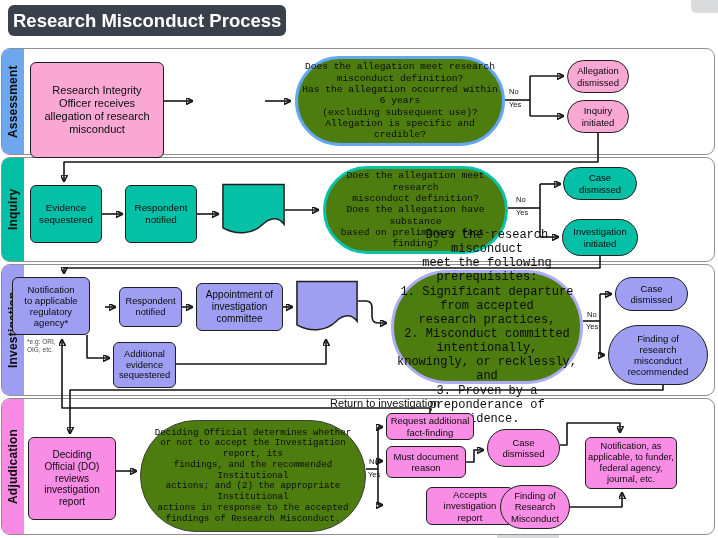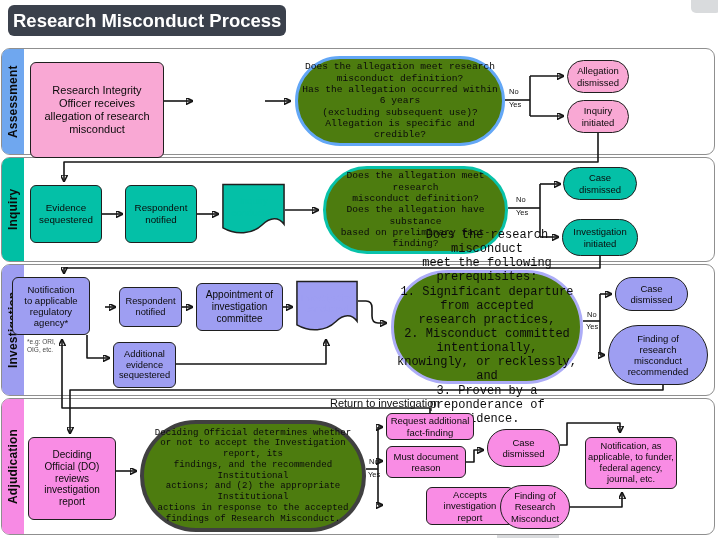--- a/index.html
+++ b/index.html
@@ -26,21 +26,21 @@
   .rect{border:1.5px solid #1f1f1f;border-radius:6px;}
   .pill{border:1.5px solid #1f1f1f;border-radius:999px;}
   .oval{background:#4d7c0f;border-radius:999px;z-index:3;font-family:Liberation Mono, monospace;}
   .fill-a{background:#f9a8d4;}
   .fill-i{background:#04C0A7;}
   .fill-p{background:#9E9EF2;}
   .fill-k{background:#F98CE4;}
   .ob-a{border:3px solid #63A7F6;}
   .ob-i{border:3px solid #08C2A9;}
   .ob-p{border:3px solid #ACACF7;}
-  .ob-k{border:4px solid #404040;}
+  .ob-k{border:1px solid #404040;}
   .doc{z-index:3;border:none;background:transparent;}
   .doc svg{position:absolute;left:0;top:0;width:100%;height:100%;overflow:visible;}
   .doc span{position:relative;z-index:2;padding-bottom:8px;}
   .doc-a{color:#7FB4F5;} .doc-i{color:#04C0A7;} .doc-p{color:#9E9EF2;}
   .footnote{position:absolute;z-index:3;font-size:6.5px;line-height:1.25;color:#4a4a4a;white-space:pre-line;text-align:left;}
   .elabel{position:absolute;z-index:4;font-size:7.5px;line-height:1;color:#111;}
   .rlabel{position:absolute;z-index:4;font-size:11px;line-height:1;color:#111;}
   
   #wires{position:absolute;left:0;top:0;z-index:2;}
   #wires path{fill:none;stroke:#161616;stroke-width:1.6;stroke-linejoin:round;stroke-linecap:butt;}

